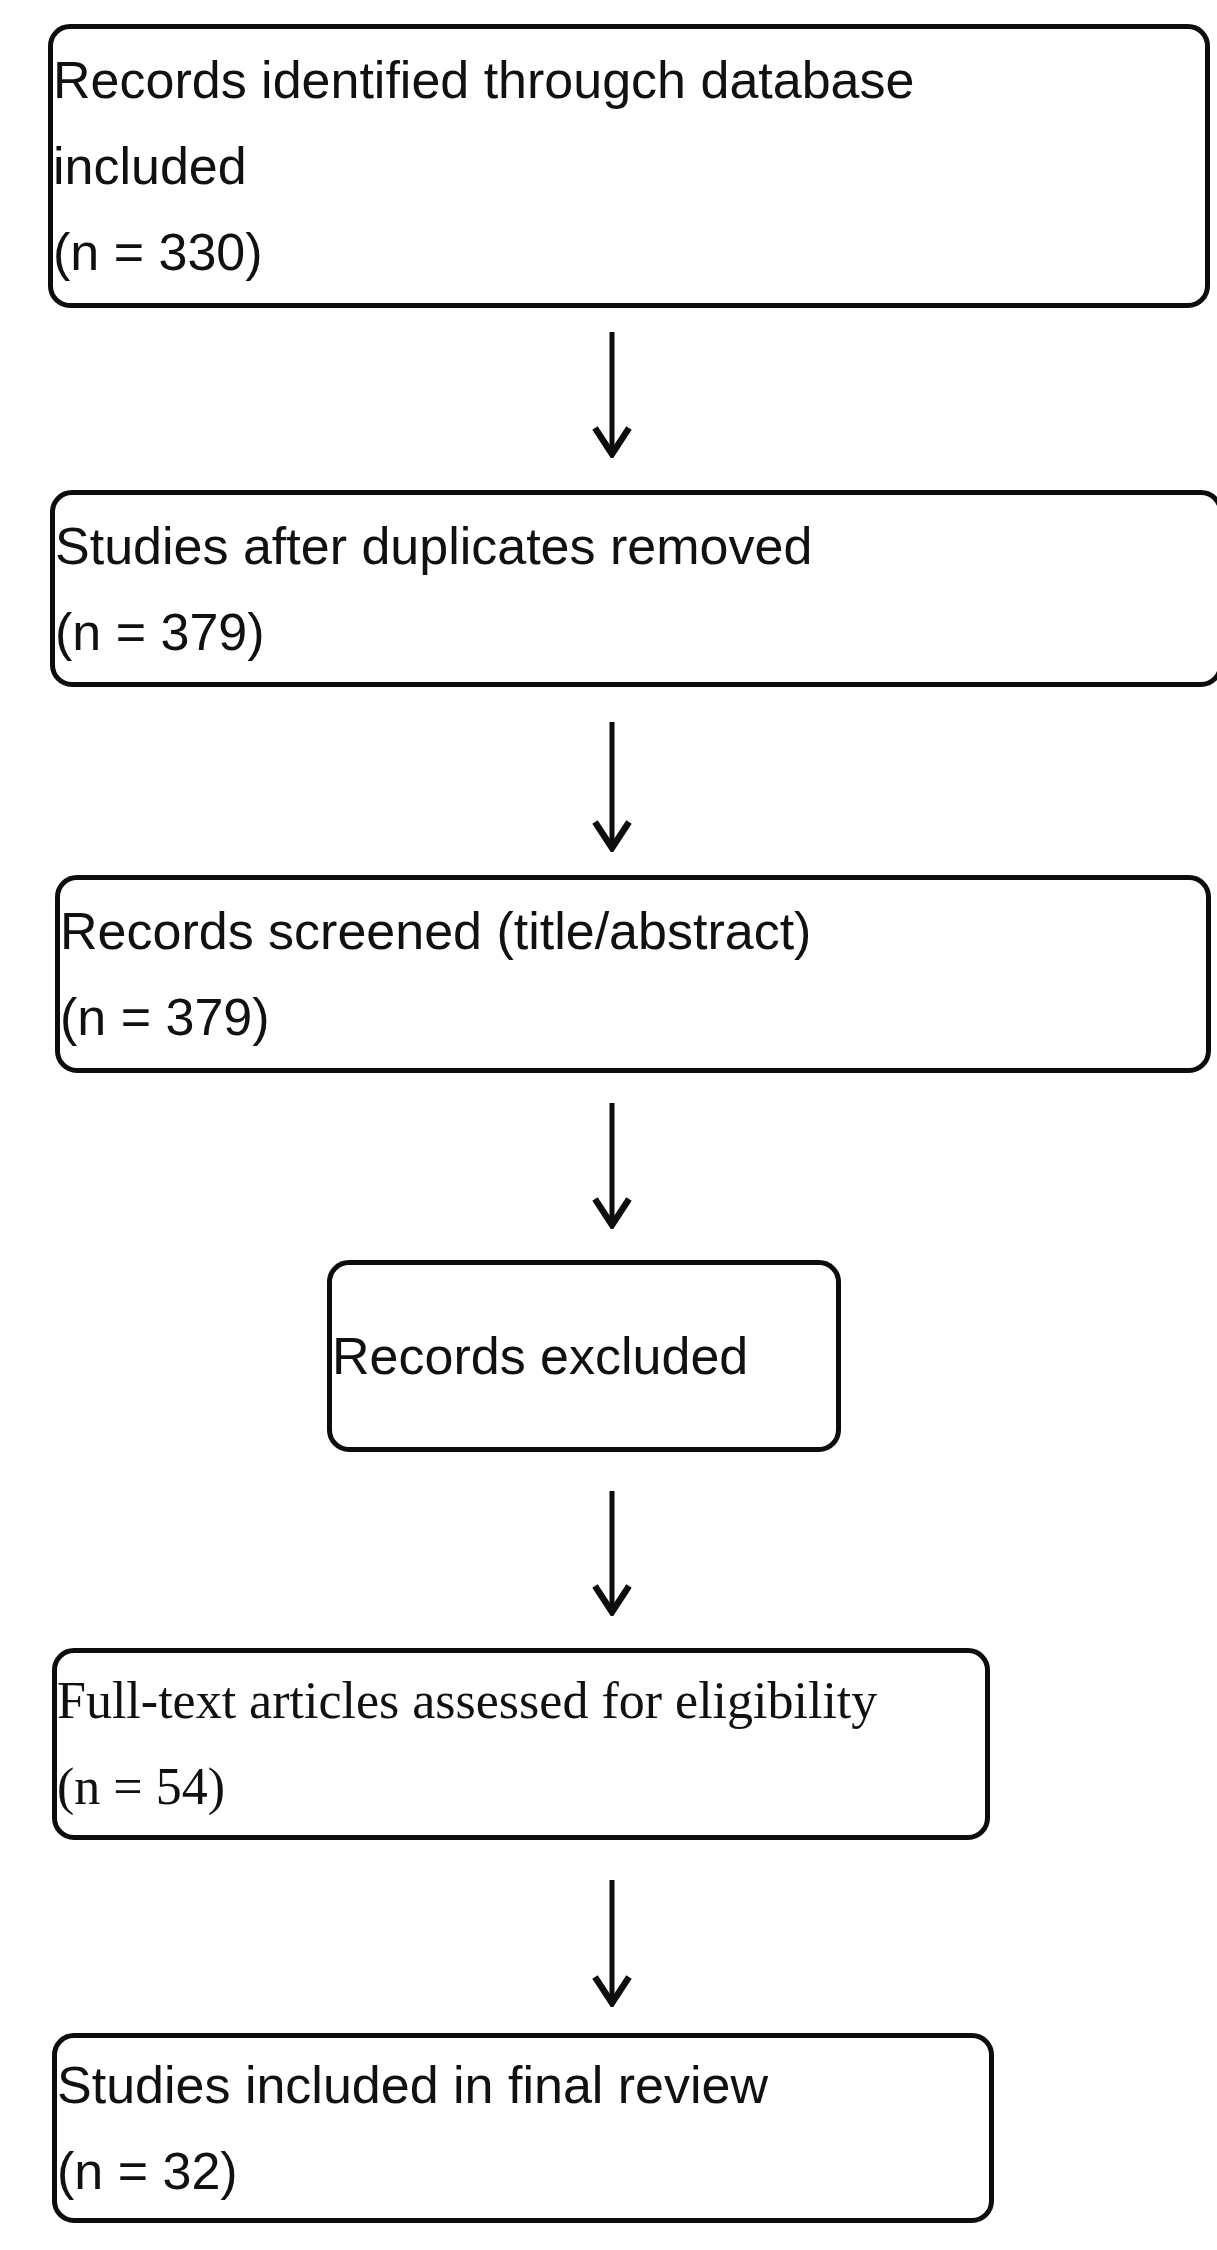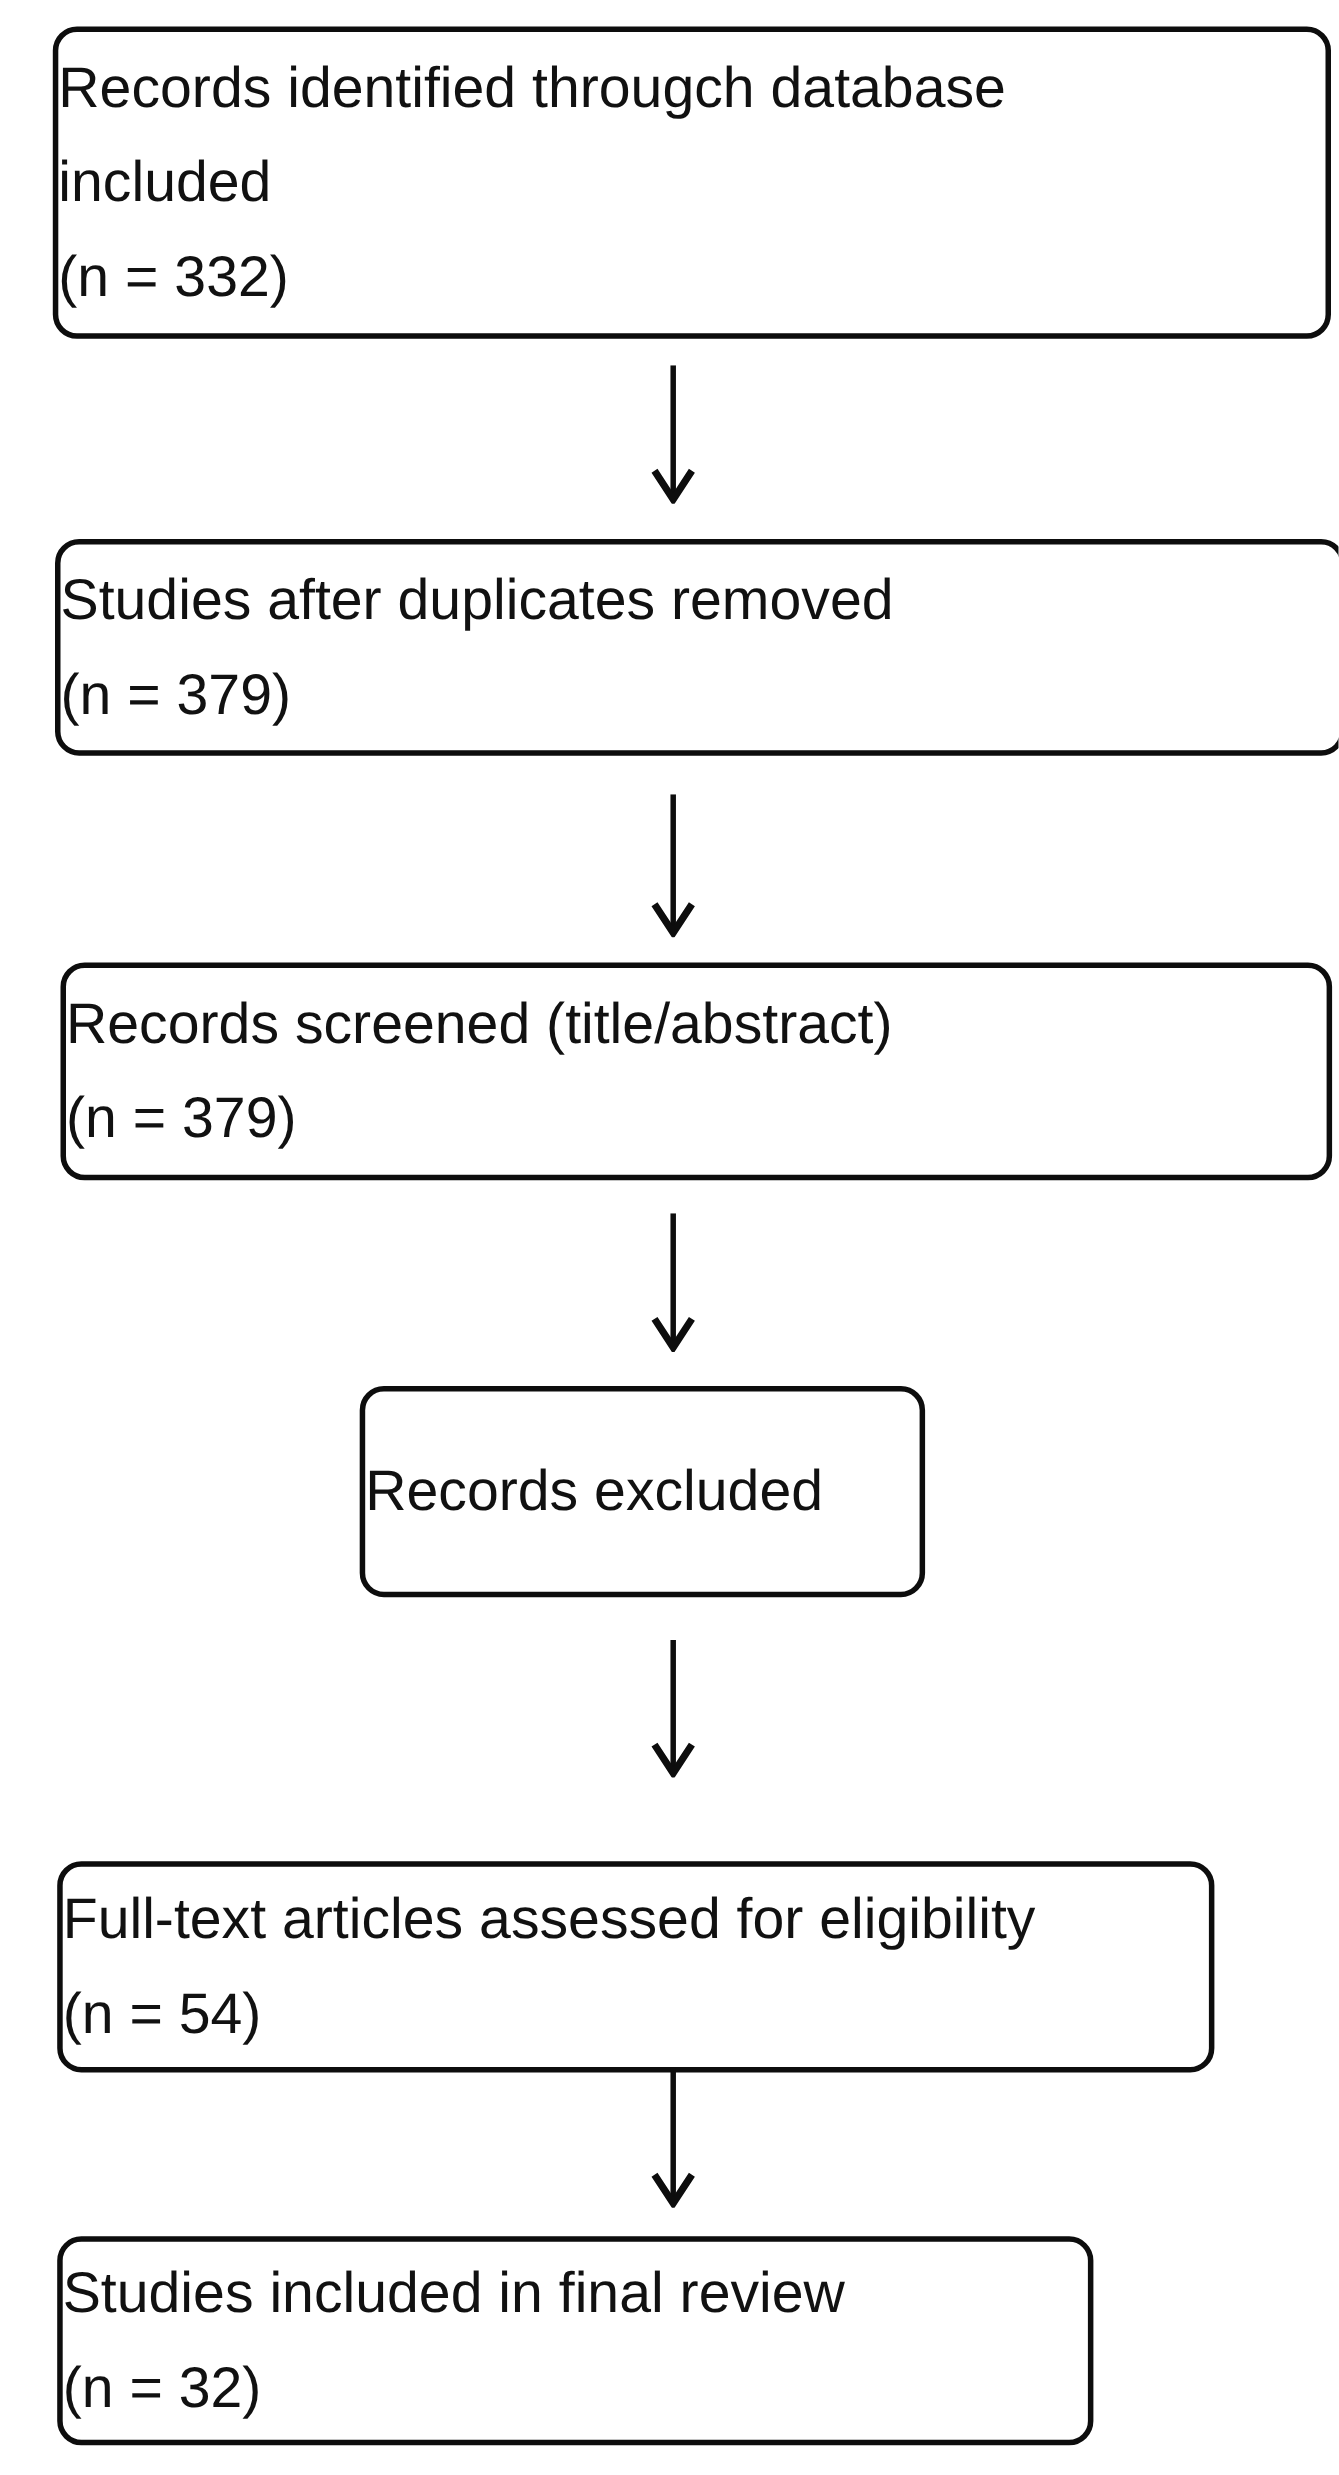--- a/index.html
+++ b/index.html
@@ -41,38 +41,38 @@
   }
   .flow-arrow svg {
     display: block;
   }
 
   
   #box-1 { left: 28px;  top: 24px;   width: 1162px; height: 284px; }
   #box-2 { left: 30px;  top: 490px;  width: 1173px; height: 197px; }
   #box-3 { left: 35px;  top: 875px;  width: 1156px; height: 198px; }
   #box-4 { left: 307px; top: 1260px; width: 514px;  height: 192px; }
-  #box-5 { left: 32px;  top: 1692px; width: 1052px; height: 192px; }
+  #box-5 { left: 32px;  top: 1648px; width: 938px; height: 192px; font-family: Liberation Serif, serif; }
   #box-6 { left: 32px;  top: 2033px; width: 942px; height: 190px; }
 
   #arrow-1 { left: 590px; top: 332px;  }
   #arrow-2 { left: 590px; top: 722px;  }
   #arrow-3 { left: 590px; top: 1103px; }
   #arrow-4 { left: 590px; top: 1491px; }
   #arrow-5 { left: 590px; top: 1880px; }
 </style>
 </head>
 <body>
 
 <div class="canvas">
 
   <div class="flow-box" id="box-1">
     <div class="box-line">Records identified througch database</div>
     <div class="box-line">included</div>
-    <div class="box-line">(n = 332)</div>
+    <div class="box-line">(n = 330)</div>
   </div>
 
   <div class="flow-arrow" id="arrow-1">
     <svg width="44" height="126" viewBox="0 0 44 126">
       <line x1="22" y1="0" x2="22" y2="118" stroke="#0d0d0d" stroke-width="5"></line>
       <polyline points="5,96 22,122 39,96" fill="none" stroke="#0d0d0d" stroke-width="6.5"></polyline>
     </svg>
   </div>
 
   <div class="flow-box" id="box-2">

